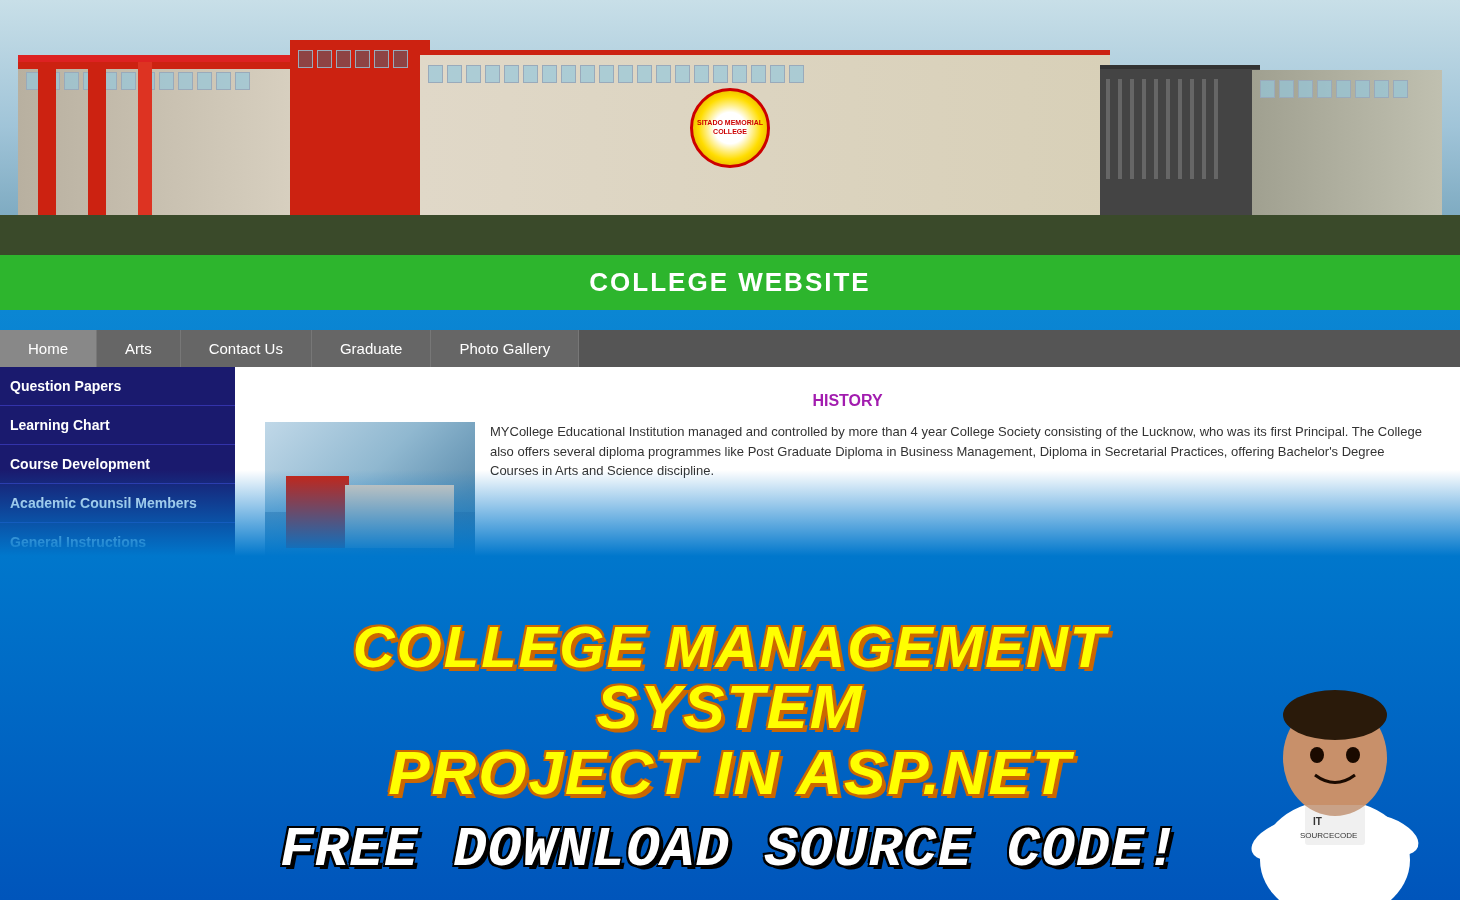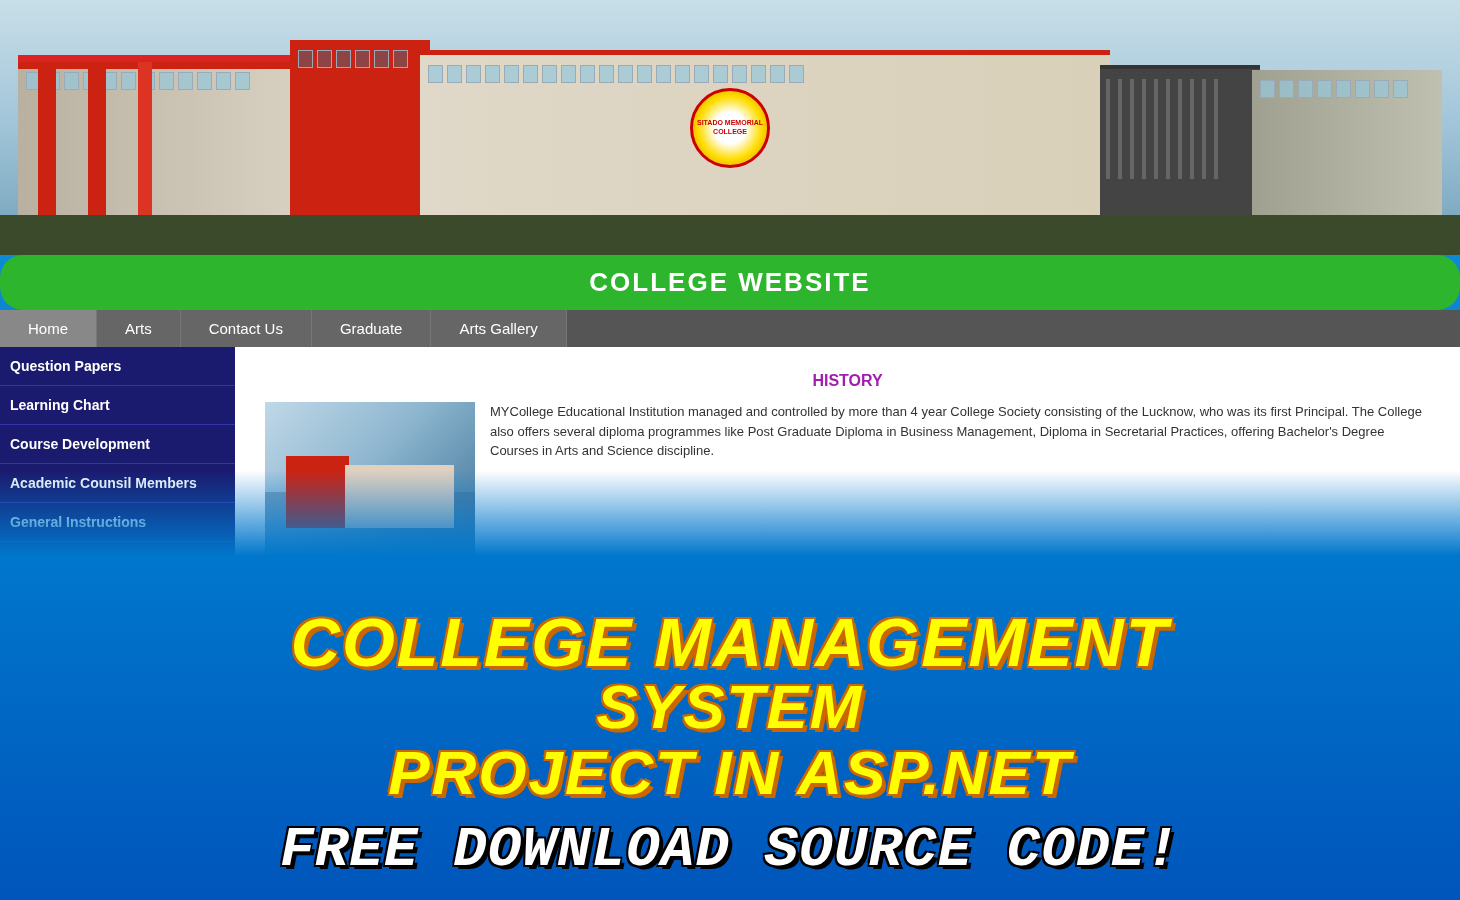--- a/index.html
+++ b/index.html
@@ -38,36 +38,36 @@
       height: 40px;
       background: #3a4a2a;
     }
 
     
     .green-header {
       background: #2db52d;
       width: 100%;
       padding: 12px 0;
       text-align: center;
-      border-radius: 23px;
     }
 
     .college-title {
       color: white;
       font-size: 26px;
       font-weight: bold;
       letter-spacing: 2px;
     }
 
     
     .nav-bar {
       background: #555555;
       width: 100%;
       display: flex;
       align-items: stretch;
+      margin-top: 20px;
     }
 
     .nav-item {
       color: white;
       padding: 10px 28px;
       font-size: 15px;
       cursor: pointer;
       border-right: 1px solid #777;
       background: #666666;
       text-decoration: none;
@@ -162,21 +162,21 @@
       background: linear-gradient(135deg, #c0d8e8 0%, #90b8d0 40%, #6090b0 70%, #4a7a9a 100%);
     }
 
     .history-text {
       font-size: 13px;
       line-height: 1.5;
       color: #333;
     }
 
     .promo-main-title {
-      font-size: 68px;
+      font-size: 58px;
       font-weight: 900;
       color: #ffff00;
       text-shadow: 4px 4px 0 #cc6600, -2px -2px 0 #cc6600, 2px -2px 0 #cc6600, -2px 2px 0 #cc6600;
       text-align: center;
       line-height: 1.0;
       font-style: italic;
       letter-spacing: 2px;
       font-family: Impact, Arial Black, sans-serif;
       text-transform: uppercase;
     }
@@ -427,21 +427,21 @@
 
   <div class="green-header">
     <span class="college-title">COLLEGE WEBSITE</span>
   </div>
 
   <nav class="nav-bar">
     <a class="nav-item">Home</a>
     <a class="nav-item">Arts</a>
     <a class="nav-item">Contact Us</a>
     <a class="nav-item">Graduate</a>
-    <a class="nav-item">Arts Gallery</a>
+    <a class="nav-item">Photo Gallery</a>
   </nav>
 
   <div class="main-content">
 
     <aside class="sidebar">
       <div class="sidebar-item">Question Papers</div>
       <div class="sidebar-item">Learning Chart</div>
       <div class="sidebar-item">Course Development</div>
       <div class="sidebar-item">Academic Counsil Members</div>
       <div class="sidebar-item">General Instructions</div>
@@ -470,14 +470,39 @@
     </div>
   </div>
 
   <div class="bottom-overlay">
     <div class="promo-main-title">COLLEGE MANAGEMENT</div>
     <div class="promo-sub-title">SYSTEM</div>
     <div class="promo-sub-title">PROJECT IN ASP.NET</div>
     <div class="promo-free-download">FREE DOWNLOAD SOURCE CODE!</div>
   </div>
 
+  <div class="person-image">
+    <svg width="220" height="320" viewBox="0 0 220 320">
+
+      <ellipse cx="110" cy="280" rx="75" ry="60" fill="white"></ellipse>
+
+      <ellipse cx="60" cy="260" rx="35" ry="18" fill="white" transform="rotate(-20,60,260)"></ellipse>
+      <ellipse cx="160" cy="255" rx="35" ry="18" fill="white" transform="rotate(20,160,255)"></ellipse>
+
+      <rect x="97" y="195" width="26" height="30" rx="5" fill="#c8906a"></rect>
+
+      <ellipse cx="110" cy="178" rx="52" ry="58" fill="#c8906a"></ellipse>
+
+      <ellipse cx="110" cy="135" rx="52" ry="25" fill="#2a1a0a"></ellipse>
+
+      <ellipse cx="92" cy="175" rx="7" ry="8" fill="#1a0a00"></ellipse>
+      <ellipse cx="128" cy="175" rx="7" ry="8" fill="#1a0a00"></ellipse>
+
+      <path d="M 90 195 Q 110 210 130 195" stroke="#1a0a00" stroke-width="3" fill="none"></path>
+
+      <rect x="80" y="225" width="60" height="40" rx="3" fill="#cccccc" opacity="0.3"></rect>
+
+      <text x="88" y="245" font-size="10" font-weight="bold" fill="#333">IT</text>
+      <text x="75" y="258" font-size="8" fill="#333">SOURCECODE</text>
+    </svg>
+  </div>
 
 </div>
 
 </body></html>

